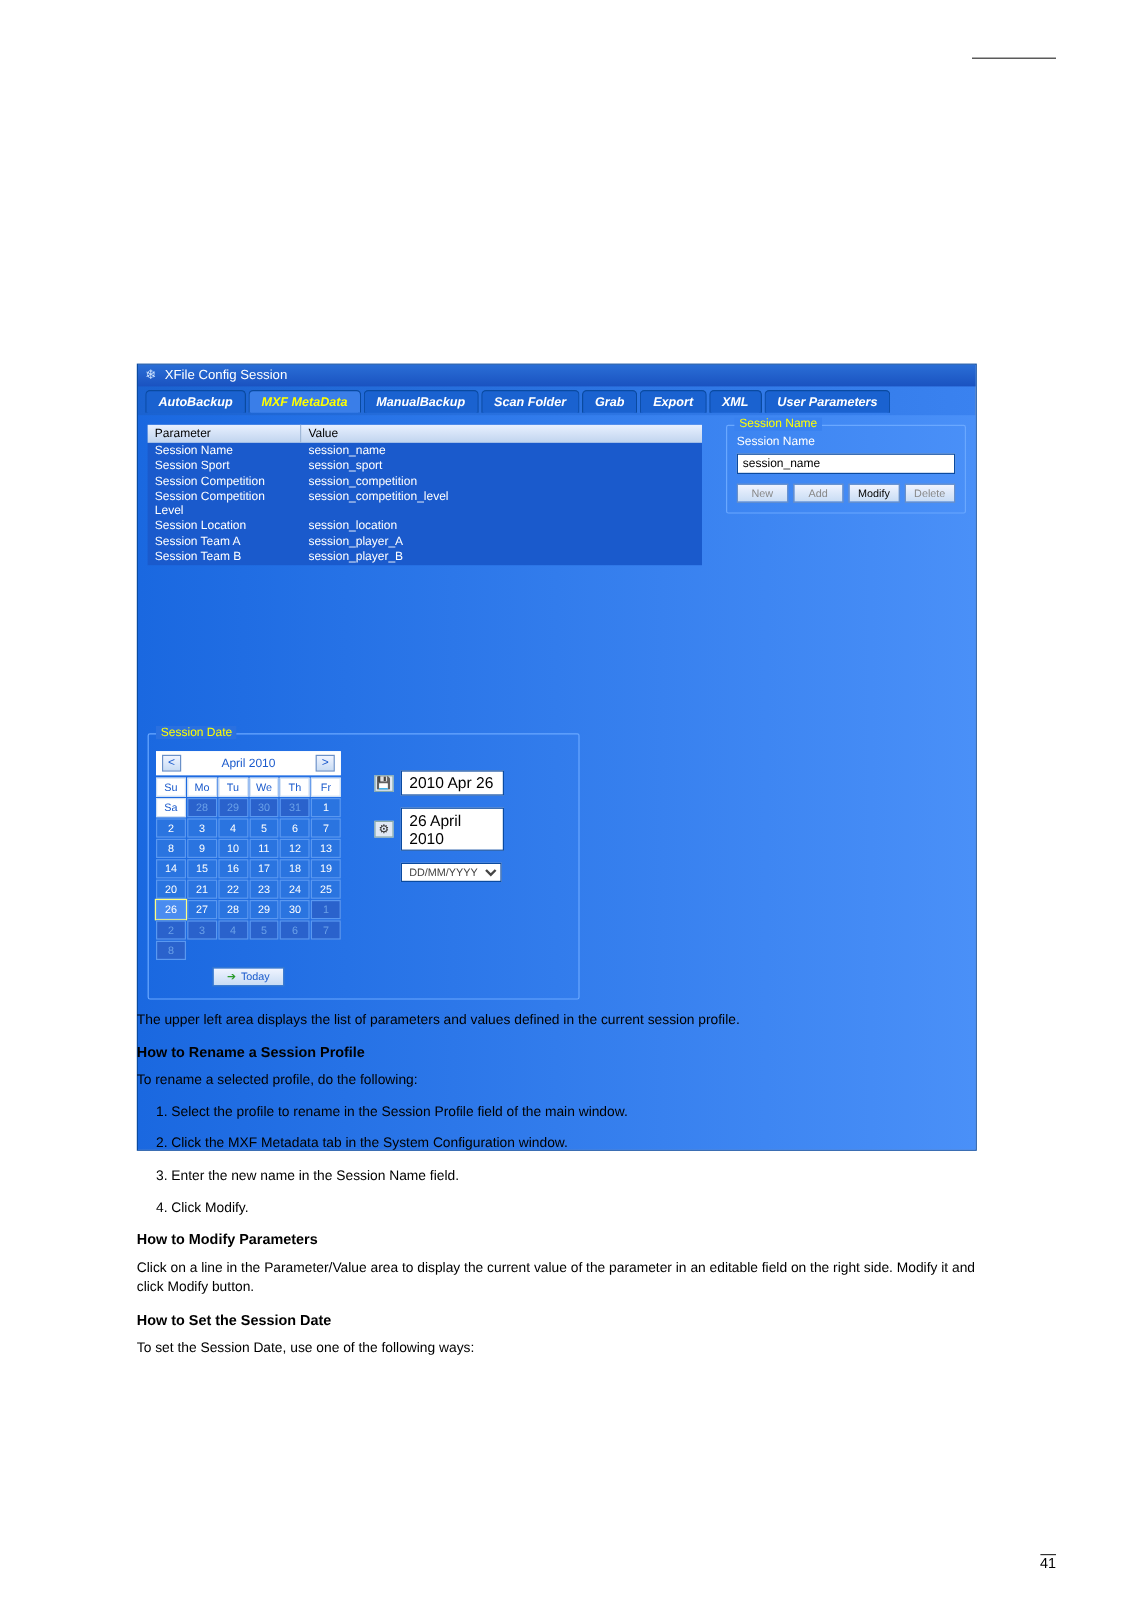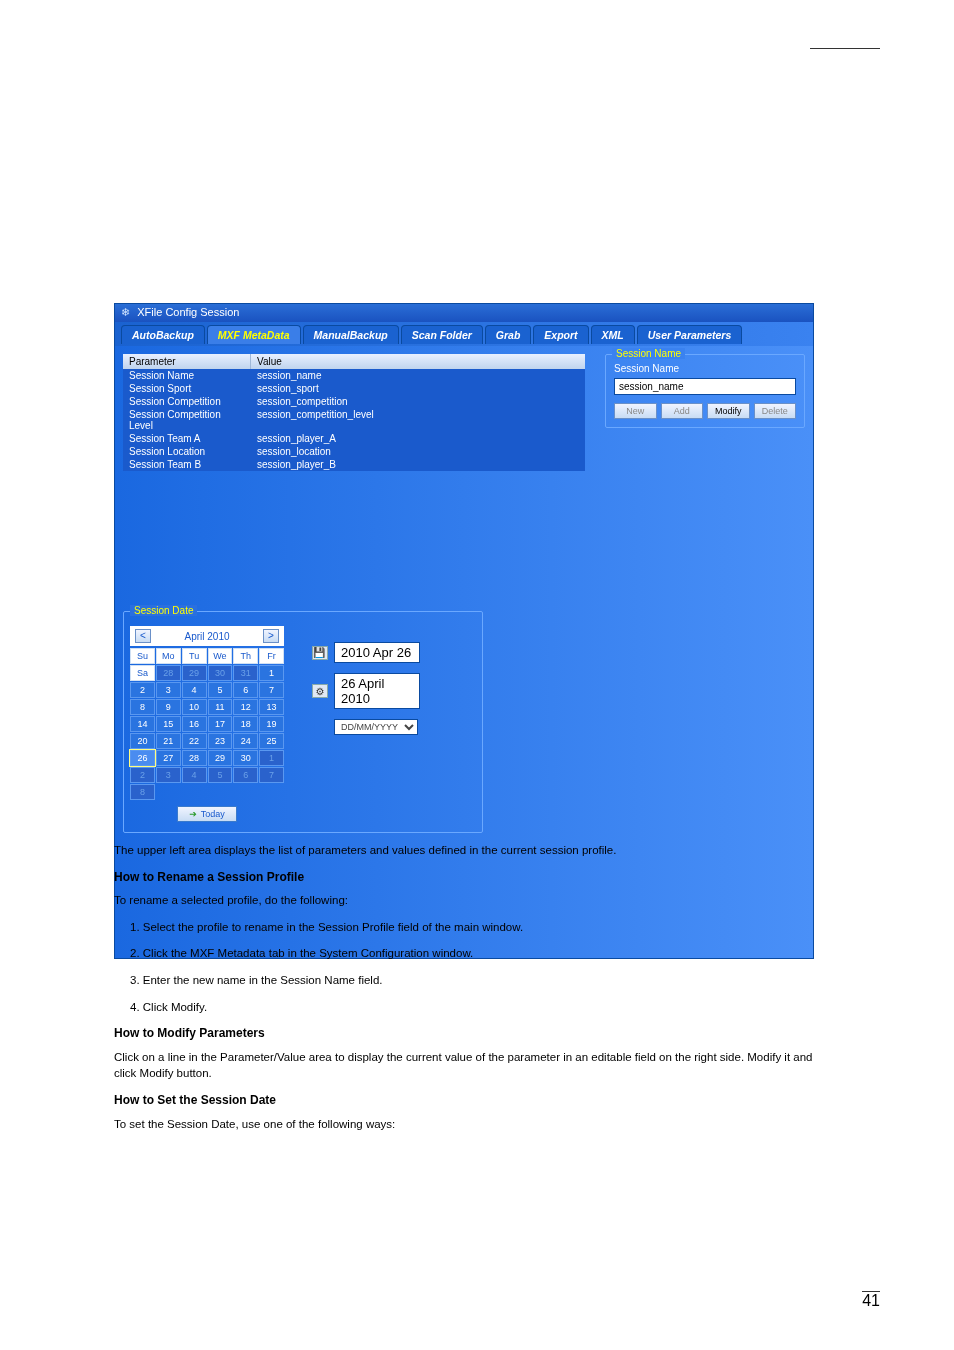--- a/index.html
+++ b/index.html
@@ -179,21 +179,21 @@
     position: absolute;
     left: 114px;
     top: 842px;
     width: 700px;
     font-size: 11.5px;
     line-height: 1.45;
     color: #000;
   }
   .body-text h4 { font-size: 12px; margin-bottom: 6px; }
   .body-text p { margin-bottom: 10px; }
-  .page-num-bottom { position: absolute; right: 74px; bottom: 40px; font-size: 16px; border-top: 1px solid #333; padding-top: 0; }
+  .page-num-bottom { position: absolute; right: 74px; bottom: 40px; font-size: 12px; border-top: 1px solid #333; padding-top: 0; }
 </style>
 </head>
 <body>
 
 <div class="page-num-top"></div>
 
 <div class="window">
   <div class="titlebar">
     <span class="icon">❄</span>
     <span>XFile Config Session</span>
@@ -226,26 +226,26 @@
             </div>
             <div class="param-row">
               <div class="c1">Session Competition</div>
               <div class="c2">session_competition</div>
             </div>
             <div class="param-row">
               <div class="c1">Session Competition Level</div>
               <div class="c2">session_competition_level</div>
             </div>
             <div class="param-row">
+              <div class="c1">Session Location</div>
+              <div class="c2">session_location</div>
+            </div>
+            <div class="param-row">
               <div class="c1">Session Team A</div>
               <div class="c2">session_player_A</div>
-            </div>
-            <div class="param-row">
-              <div class="c1">Session Location</div>
-              <div class="c2">session_location</div>
             </div>
             <div class="param-row">
               <div class="c1">Session Team B</div>
               <div class="c2">session_player_B</div>
             </div>
           </div>
       </div>
       <div class="gap"></div>
       <div class="sess-date-box">
         <span class="legend">Session Date</span>

